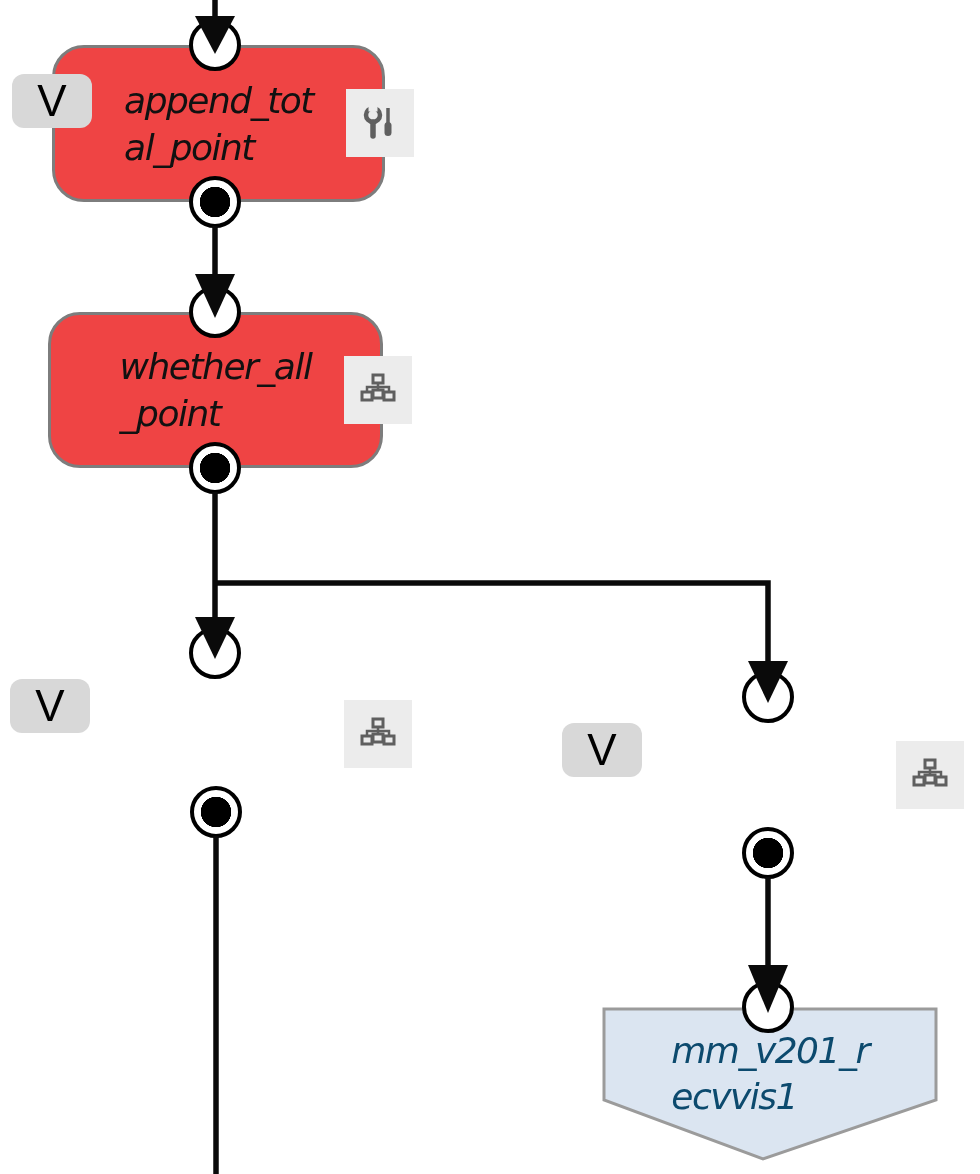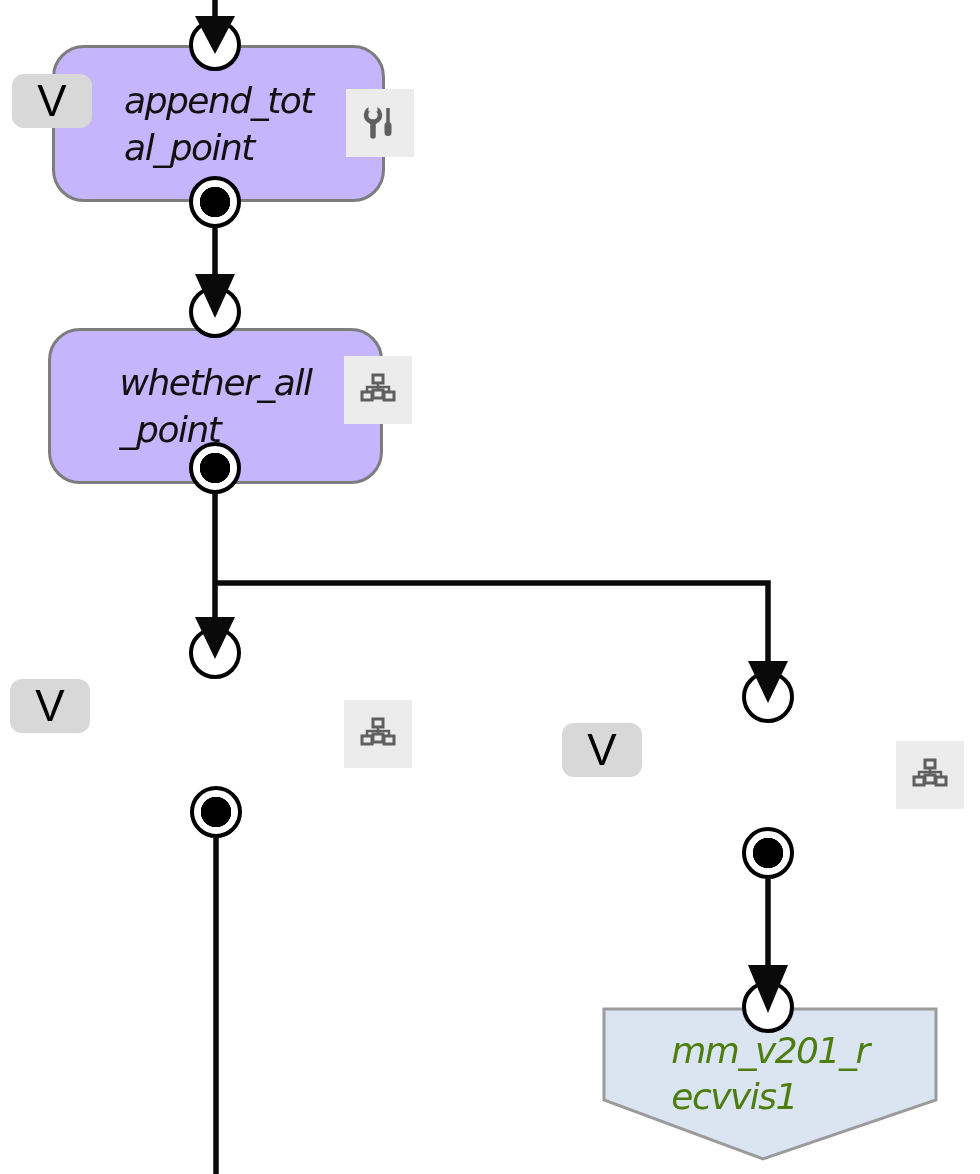--- a/index.html
+++ b/index.html
@@ -1,21 +1,21 @@
 <!DOCTYPE html>
 <html><head>
 <meta charset="utf-8">
 <style>
   html,body { margin:0; padding:0; background:#fff; }
   .canvas {
     position:relative; width:980px; height:1174px; background:#ffffff;
     overflow:hidden; font-family:"DejaVu Sans", sans-serif;
   }
   .node {
-    position:absolute; box-sizing:border-box; background:#c4b5fd;
+    position:absolute; box-sizing:border-box; background:#ef4444;
     border:3px solid #7d7d7d; border-radius:32px;
     display:flex; align-items:center; justify-content:center;
   }
   .node-label {
     font-style:italic; font-size:36px; line-height:47px; letter-spacing:-1.5px;
     color:#111111; white-space:pre-line; text-align:left;
   }
   .badge {
     position:absolute; width:80px; height:54px; background:#d8d8d8; border-radius:12px;
     display:flex; align-items:center; justify-content:center;
@@ -32,21 +32,21 @@
   .port.out { background:radial-gradient(circle, #000 0 15px, #fff 15.5px); }
   .edges { position:absolute; left:0; top:0; z-index:5; }
   .edges path { stroke:#0a0a0a; stroke-width:5.5; fill:none; }
   .edges polygon { fill:#0a0a0a; }
   .terminal-shape { position:absolute; z-index:1; }
   .terminal-label-wrap {
     position:absolute; display:flex; justify-content:center; z-index:2;
   }
   .terminal-label {
     font-style:italic; font-size:36px; line-height:46px; letter-spacing:-1.5px;
-    color:#4d7c0f; white-space:pre-line; text-align:left;
+    color:#0c4a6e; white-space:pre-line; text-align:left;
   }
 </style>
 </head>
 <body>
 
 <div class="canvas">
 
   <div class="node" style="left:52px; top:45px; width:333px; height:157px;">
     <div class="node-label">append_tot
 al_point</div>
@@ -55,21 +55,21 @@
   <div class="icon-box" style="left:346px; top:89px;">
     <svg width="40" height="40" viewBox="0 0 40 40">
       <circle cx="13" cy="12" r="7" fill="none" stroke="#5f5f5f" stroke-width="4.5"></circle>
       <rect x="8.5" y="0" width="9" height="8.5" fill="#ececec"></rect>
       <line x1="13" y1="19" x2="13" y2="33" stroke="#5f5f5f" stroke-width="5.5" stroke-linecap="round"></line>
       <line x1="28" y1="5" x2="28" y2="20" stroke="#5f5f5f" stroke-width="3.5"></line>
       <rect x="24.5" y="19" width="7" height="14" rx="3.5" fill="#5f5f5f"></rect>
     </svg>
   </div>
 
-  <div class="node" style="left:48px; top:328px; width:335px; height:156px;">
+  <div class="node" style="left:48px; top:312px; width:335px; height:156px;">
     <div class="node-label">whether_all
 _point</div>
   </div>
   <div class="icon-box" style="left:344px; top:356px;">
     <svg width="40" height="40" viewBox="0 0 40 40">
       <rect x="15" y="5" width="10" height="8" fill="none" stroke="#5f5f5f" stroke-width="3"></rect>
       <path d="M20 13 V17 M9 22 V17 H31 V22 M20 17 V20" stroke="#5f5f5f" stroke-width="2.5" fill="none"></path>
       <rect x="4" y="22" width="10" height="8" fill="none" stroke="#5f5f5f" stroke-width="3"></rect>
       <rect x="15" y="20" width="10" height="8" fill="none" stroke="#5f5f5f" stroke-width="3"></rect>
       <rect x="26" y="22" width="10" height="8" fill="none" stroke="#5f5f5f" stroke-width="3"></rect>

